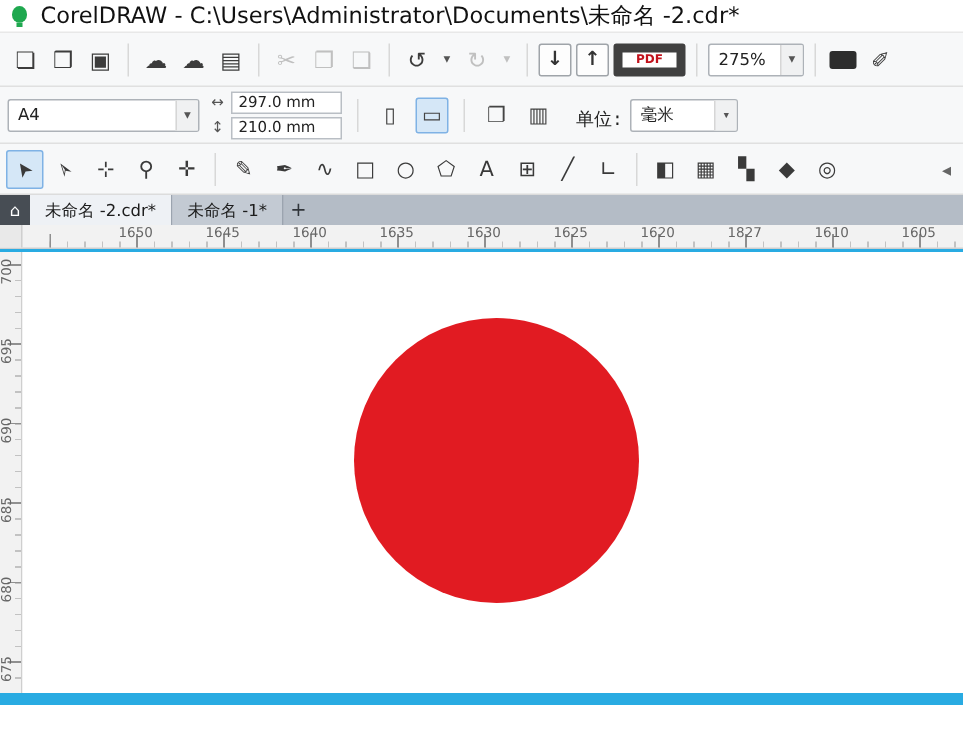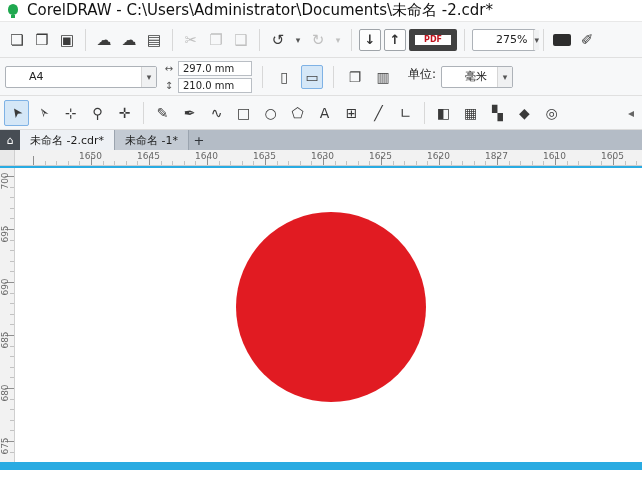--- a/index.html
+++ b/index.html
@@ -26,40 +26,40 @@
              display:flex; align-items:center; padding:0 6px; gap:3px; }
   .tbtn { width:22px; height:24px; display:flex; align-items:center; justify-content:center;
           font-size:15px; color:#3c3c3c; border-radius:2px; }
   .tbtn.small { width:12px; font-size:9px; color:#555; }
   .tbtn.disabled { color:#c0c0c0; }
   .sep { width:1px; height:22px; background:#d8d8d8; margin:0 4px; flex:none; }
   .btnbox { width:22px; height:22px; border:1px solid #9fa4a9; border-radius:2px; background:#fdfdfd;
             display:flex; align-items:center; justify-content:center; font-size:13px; font-weight:bold; color:#333; }
   .pdfbox { width:48px; height:22px; border:6px solid #404040; background:#fff; border-radius:2px;
             display:flex; align-items:center; justify-content:center; font-size:8px; font-weight:bold; color:#c1121c; }
-  .combo { height:22px; background:#fff; border:1px solid #adb2b8; display:flex; align-items:center; border-radius:2px;padding-left:17px; }
+  .combo { height:22px; background:#fff; border:1px solid #adb2b8; display:flex; align-items:center; border-radius:2px; }
   .combo .val { padding:0 6px; flex:1; font-size:11px; color:#222; }
   .combo .car { width:15px; height:100%; display:flex; align-items:center; justify-content:center;
                 font-size:9px; color:#555; border-left:1px solid #d6d6d6; background:#f0f1f2; }
   .zoomc { width:64px; }
   .fullscreen { width:18px; height:12px; background:#2d2d2d; border-radius:2px; }
 
   
   .propbar { height:38px; background:#f7f8f9; border-bottom:1px solid #e0e0e0;
              display:flex; align-items:center; padding:0 5px; gap:6px; }
-  .pagesize { width:152px;gap:30px; }
+  .pagesize { width:128px;gap:30px; }
   .sizecol { display:flex; flex-direction:column; gap:2px; }
   .sizerow { display:flex; align-items:center; gap:3px; }
   .sizerow .dimicon { width:12px; font-size:10px; color:#555; text-align:center; }
   .field { width:74px; height:15px; border:1px solid #b9bec4; background:#fff; font-size:10px;
            display:flex; align-items:center; padding:0 4px; color:#222; }
   .pbtn { width:22px; height:24px; border:1px solid transparent; border-radius:2px;
           display:flex; align-items:center; justify-content:center; font-size:14px; color:#444; }
   .pbtn.active { background:#d5e7f7; border-color:#7fb2e5; }
-  .units { display:flex; align-items:flex-start; gap:5px; margin-left:8px; }
+  .units { display:flex; align-items:flex-end; gap:5px; margin-left:8px;font-family:Liberation Mono, monospace; }
   .units .lbl { font-size:12px; color:#222; white-space:nowrap; }
   .unitsc { width:72px; }
 
   
   .toolboxrow { height:34px; background:#f7f8f9; border-bottom:1px solid #dcdcdc;
                 display:flex; align-items:center; padding:0 4px; gap:2px; }
   .tool { width:25px; height:26px; display:flex; align-items:center; justify-content:center;
           font-size:14px; color:#3a3a3a; border-radius:2px; }
   .tool.selected { background:#d5e7f7; border:1px solid #7fb2e5; }
   .tool .rot { display:inline-block; transform:rotate(-125deg); font-size:13px; }

